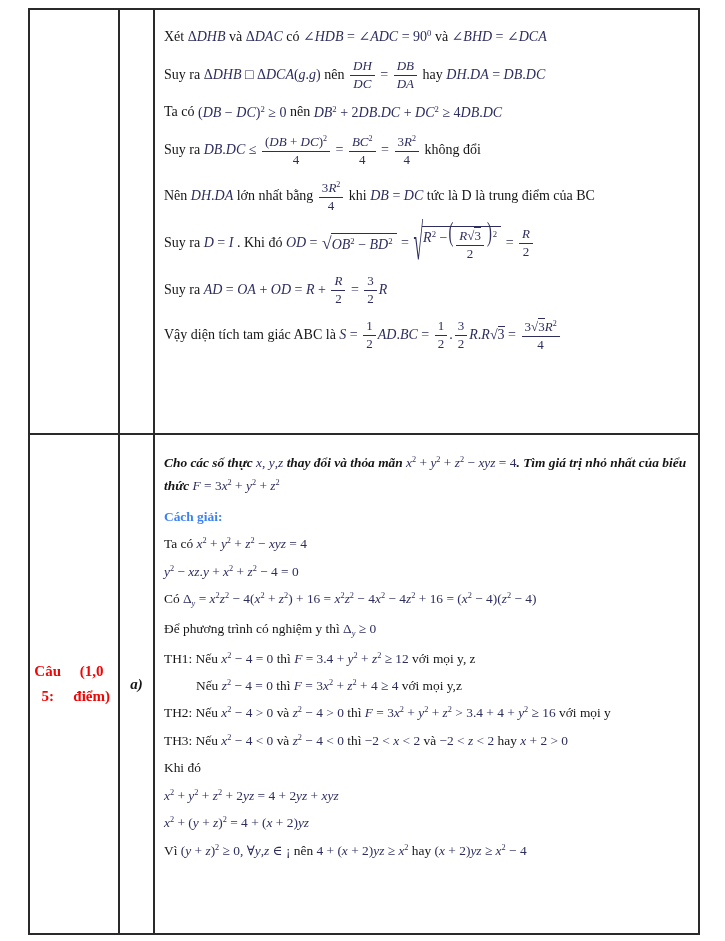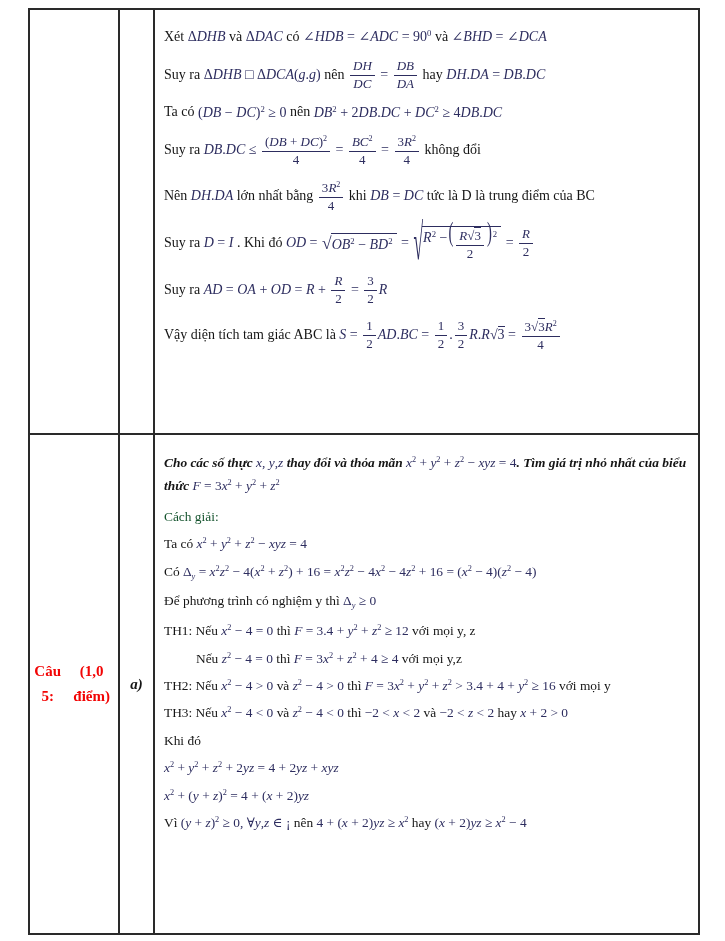--- a/index.html
+++ b/index.html
@@ -27,21 +27,21 @@
   }
   .content{padding:6px 6px 4px 9px;}
   .r1{font-size:14px;}
   .r2{font-size:13.4px;}
   .line{display:block;line-height:1.3;}
   .r1 .line{margin:12px 0;}
   .r2 .line{margin:10px 0;}
   .txt{color:#151515;}
   .stmt .txt{font-weight:bold;font-style:italic;}
   .stmt{line-height:1.75;}
-  .red .txt{color:#14532d;font-weight:normal;}
+  .red .txt{color:#3b82f6;font-weight:bold;}
   .math{font-style:italic;color:#2d2d5f;}
   .math .up{font-style:normal;}
   .ms{font-size:0.62em;vertical-align:0.62em;font-style:normal;}
   .mb{font-size:0.62em;vertical-align:-0.35em;}
   .ovl{border-top:1.2px solid #2d2d5f;font-style:normal;}
   .frac{
     display:inline-flex;flex-direction:column;align-items:center;
     vertical-align:middle;margin:0 2px;font-size:0.93em;
   }
   .frac .num{padding:0 3px 1px 3px;border-bottom:1.4px solid #2d2d5f;line-height:1.15;text-align:center;}
@@ -135,20 +135,21 @@
       <span>Câu 5:</span>
       <span>(1,0 điểm)</span>
     </div>
     <div class="cell vline plabel">
       <span>a)</span>
     </div>
     <div class="cell content r2">
         <div class="line stmt"><span class="txt">Cho các số thực </span><span class="math"><span class="it">x</span><span class="up">, </span><span class="it">y</span><span class="up">,</span><span class="it">z</span></span><span class="txt"> thay đổi và thỏa mãn </span><span class="math"><span class="it">x</span><span class="ms">2</span><span class="up"> + </span><span class="it">y</span><span class="ms">2</span><span class="up"> + </span><span class="it">z</span><span class="ms">2</span><span class="up"> − </span><span class="it">xyz</span><span class="up"> = 4</span></span><span class="txt">. Tìm giá trị nhỏ nhất của biểu thức </span><span class="math"><span class="it">F</span><span class="up"> = 3</span><span class="it">x</span><span class="ms">2</span><span class="up"> + </span><span class="it">y</span><span class="ms">2</span><span class="up"> + </span><span class="it">z</span><span class="ms">2</span></span></div>
         <div class="line red"><span class="txt">Cách giải:</span></div>
         <div class="line"><span class="txt">Ta có </span><span class="math"><span class="it">x</span><span class="ms">2</span><span class="up"> + </span><span class="it">y</span><span class="ms">2</span><span class="up"> + </span><span class="it">z</span><span class="ms">2</span><span class="up"> − </span><span class="it">xyz</span><span class="up"> = 4</span></span></div>
+        <div class="line"><span class="math"><span class="it">y</span><span class="ms">2</span><span class="up"> − </span><span class="it">xz</span><span class="up">.</span><span class="it">y</span><span class="up"> + </span><span class="it">x</span><span class="ms">2</span><span class="up"> + </span><span class="it">z</span><span class="ms">2</span><span class="up"> − 4 = 0</span></span></div>
         <div class="line"><span class="txt">Có </span><span class="math"><span class="up">Δ</span><span class="mb">y</span><span class="up"> = </span><span class="it">x</span><span class="ms">2</span><span class="it">z</span><span class="ms">2</span><span class="up"> − 4(</span><span class="it">x</span><span class="ms">2</span><span class="up"> + </span><span class="it">z</span><span class="ms">2</span><span class="up">) + 16 = </span><span class="it">x</span><span class="ms">2</span><span class="it">z</span><span class="ms">2</span><span class="up"> − 4</span><span class="it">x</span><span class="ms">2</span><span class="up"> − 4</span><span class="it">z</span><span class="ms">2</span><span class="up"> + 16 = (</span><span class="it">x</span><span class="ms">2</span><span class="up"> − 4)(</span><span class="it">z</span><span class="ms">2</span><span class="up"> − 4)</span></span></div>
         <div class="line"><span class="txt">Để phương trình có nghiệm y thì </span><span class="math"><span class="up">Δ</span><span class="mb">y</span><span class="up"> ≥ 0</span></span></div>
         <div class="line"><span class="txt">TH1: Nếu </span><span class="math"><span class="it">x</span><span class="ms">2</span><span class="up"> − 4 = 0</span></span><span class="txt"> thì </span><span class="math"><span class="it">F</span><span class="up"> = 3.4 + </span><span class="it">y</span><span class="ms">2</span><span class="up"> + </span><span class="it">z</span><span class="ms">2</span><span class="up"> ≥ 12</span></span><span class="txt"> với mọi y, z</span></div>
         <div class="line" style="margin-left: 32px;"><span class="txt">Nếu </span><span class="math"><span class="it">z</span><span class="ms">2</span><span class="up"> − 4 = 0</span></span><span class="txt"> thì </span><span class="math"><span class="it">F</span><span class="up"> = 3</span><span class="it">x</span><span class="ms">2</span><span class="up"> + </span><span class="it">z</span><span class="ms">2</span><span class="up"> + 4 ≥ 4</span></span><span class="txt"> với mọi y,z</span></div>
         <div class="line"><span class="txt">TH2: Nếu </span><span class="math"><span class="it">x</span><span class="ms">2</span><span class="up"> − 4 &gt; 0</span></span><span class="txt"> và </span><span class="math"><span class="it">z</span><span class="ms">2</span><span class="up"> − 4 &gt; 0</span></span><span class="txt"> thì </span><span class="math"><span class="it">F</span><span class="up"> = 3</span><span class="it">x</span><span class="ms">2</span><span class="up"> + </span><span class="it">y</span><span class="ms">2</span><span class="up"> + </span><span class="it">z</span><span class="ms">2</span><span class="up"> &gt; 3.4 + 4 + </span><span class="it">y</span><span class="ms">2</span><span class="up"> ≥ 16</span></span><span class="txt"> với mọi y</span></div>
         <div class="line"><span class="txt">TH3: Nếu </span><span class="math"><span class="it">x</span><span class="ms">2</span><span class="up"> − 4 &lt; 0</span></span><span class="txt"> và </span><span class="math"><span class="it">z</span><span class="ms">2</span><span class="up"> − 4 &lt; 0</span></span><span class="txt"> thì </span><span class="math"><span class="up">−2 &lt; </span><span class="it">x</span><span class="up"> &lt; 2</span></span><span class="txt"> và </span><span class="math"><span class="up">−2 &lt; </span><span class="it">z</span><span class="up"> &lt; 2</span></span><span class="txt"> hay </span><span class="math"><span class="it">x</span><span class="up"> + 2 &gt; 0</span></span></div>
         <div class="line"><span class="txt">Khi đó</span></div>
         <div class="line"><span class="math"><span class="it">x</span><span class="ms">2</span><span class="up"> + </span><span class="it">y</span><span class="ms">2</span><span class="up"> + </span><span class="it">z</span><span class="ms">2</span><span class="up"> + 2</span><span class="it">yz</span><span class="up"> = 4 + 2</span><span class="it">yz</span><span class="up"> + </span><span class="it">xyz</span></span></div>
         <div class="line"><span class="math"><span class="it">x</span><span class="ms">2</span><span class="up"> + (</span><span class="it">y</span><span class="up"> + </span><span class="it">z</span><span class="up">)</span><span class="ms">2</span><span class="up"> = 4 + (</span><span class="it">x</span><span class="up"> + 2)</span><span class="it">yz</span></span></div>
         <div class="line"><span class="txt">Vì </span><span class="math"><span class="up">(</span><span class="it">y</span><span class="up"> + </span><span class="it">z</span><span class="up">)</span><span class="ms">2</span><span class="up"> ≥ 0, ∀</span><span class="it">y</span><span class="up">,</span><span class="it">z</span><span class="up"> ∈ ¡</span></span><span class="txt">  nên </span><span class="math"><span class="up">4 + (</span><span class="it">x</span><span class="up"> + 2)</span><span class="it">yz</span><span class="up"> ≥ </span><span class="it">x</span><span class="ms">2</span></span><span class="txt"> hay </span><span class="math"><span class="up">(</span><span class="it">x</span><span class="up"> + 2)</span><span class="it">yz</span><span class="up"> ≥ </span><span class="it">x</span><span class="ms">2</span><span class="up"> − 4</span></span></div>

